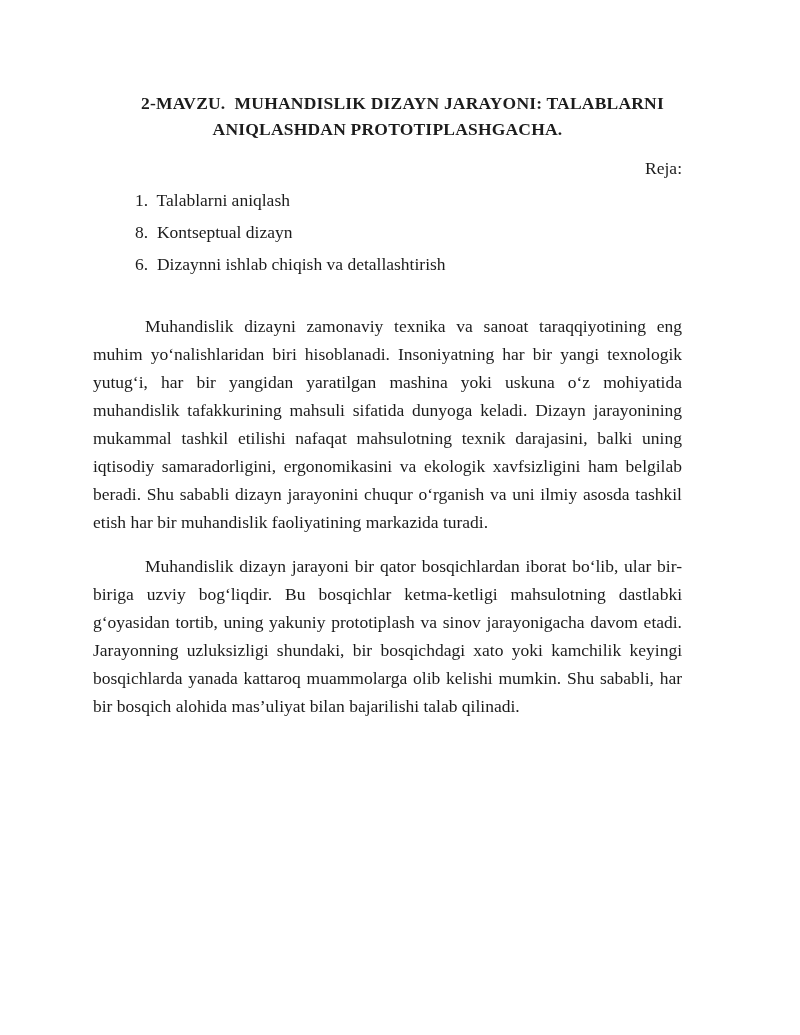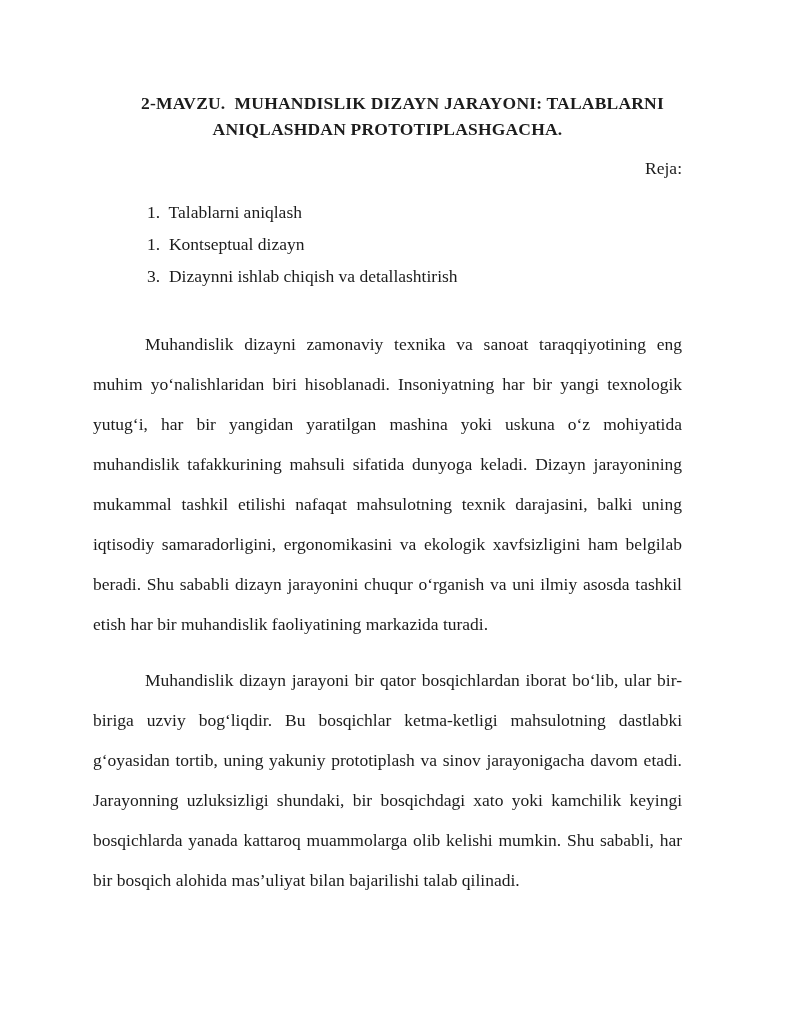--- a/index.html
+++ b/index.html
@@ -30,50 +30,50 @@
     white-space: pre-wrap;
     letter-spacing: 0.2px;
   }
   .reja {
     margin: 10px 0 0 0;
     text-align: right;
     text-indent: 44px;
     line-height: 32px;
   }
   .plan {
-    margin: 12px;
+    margin: 0;
   }
   .plan-item {
     margin: 0;
     padding-left: 42px;
     line-height: 32px;
     white-space: pre-wrap;
   }
   .para {
     margin: 32px 0 0 0;
     text-align: justify;
     text-indent: 52px;
-    line-height: 40px;
+    line-height: 28px;
   }
   .para + .para {
     margin-top: 16px;
   }
 </style>
 </head>
 <body>
 
 <div class="page">
 
   <h1 class="title">2-MAVZU.  MUHANDISLIK DIZAYN JARAYONI: TALABLARNI ANIQLASHDAN PROTOTIPLASHGACHA.</h1>
 
   <p class="reja">Reja:</p>
 
   <div class="plan">
     <p class="plan-item">1.  Talablarni aniqlash</p>
-    <p class="plan-item">1.  Kontseptual dizayn</p>
-    <p class="plan-item">3.  Dizaynni ishlab chiqish va detallashtirish</p>
+    <p class="plan-item">8.  Kontseptual dizayn</p>
+    <p class="plan-item">6.  Dizaynni ishlab chiqish va detallashtirish</p>
   </div>
 
   <p class="para">Muhandislik dizayni zamonaviy texnika va sanoat taraqqiyotining eng muhim yo‘nalishlaridan biri hisoblanadi. Insoniyatning har bir yangi texnologik yutug‘i, har bir yangidan yaratilgan mashina yoki uskuna o‘z mohiyatida muhandislik tafakkurining mahsuli sifatida dunyoga keladi. Dizayn jarayonining mukammal tashkil etilishi nafaqat mahsulotning texnik darajasini, balki uning iqtisodiy samaradorligini, ergonomikasini va ekologik xavfsizligini ham belgilab beradi. Shu sababli dizayn jarayonini chuqur o‘rganish va uni ilmiy asosda tashkil etish har bir muhandislik faoliyatining markazida turadi.</p>
 
   <p class="para">Muhandislik dizayn jarayoni bir qator bosqichlardan iborat bo‘lib, ular bir-biriga uzviy bog‘liqdir. Bu bosqichlar ketma-ketligi mahsulotning dastlabki g‘oyasidan tortib, uning yakuniy prototiplash va sinov jarayonigacha davom etadi. Jarayonning uzluksizligi shundaki, bir bosqichdagi xato yoki kamchilik keyingi bosqichlarda yanada kattaroq muammolarga olib kelishi mumkin. Shu sababli, har bir bosqich alohida mas’uliyat bilan bajarilishi talab qilinadi.</p>
 
 </div>
 
 </body></html>

